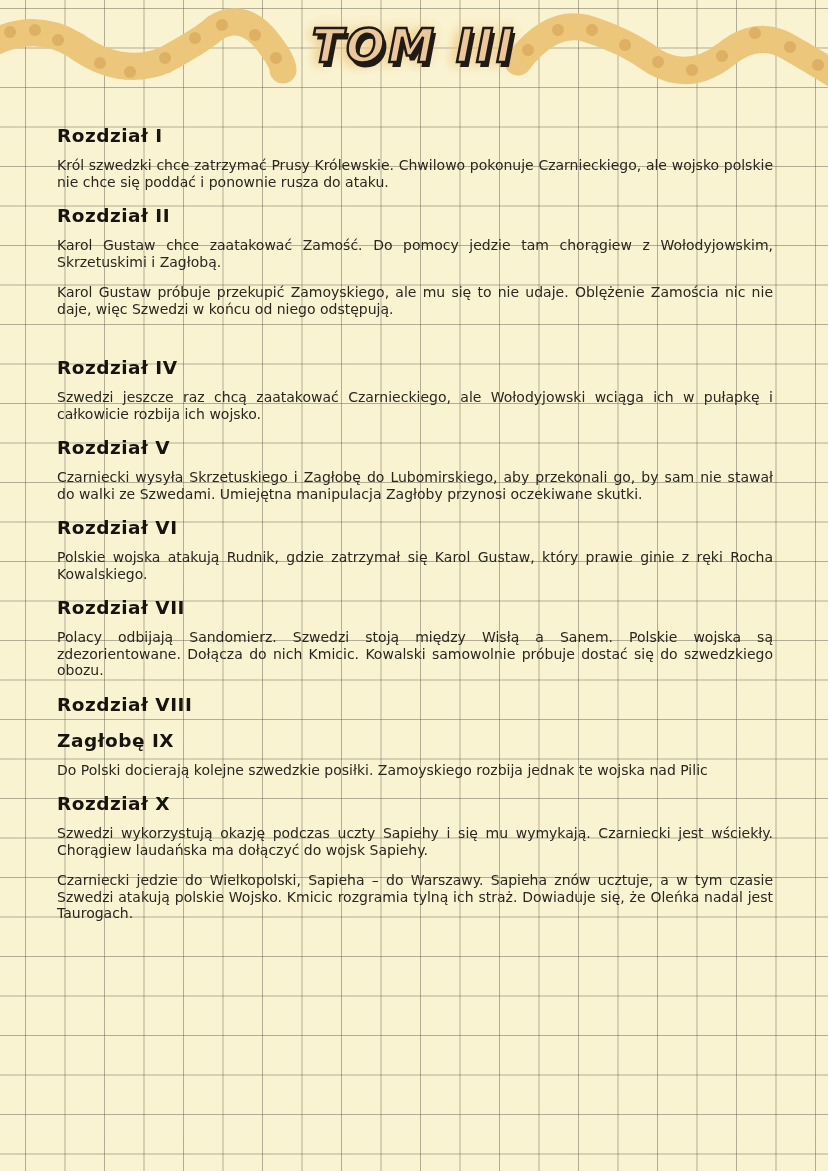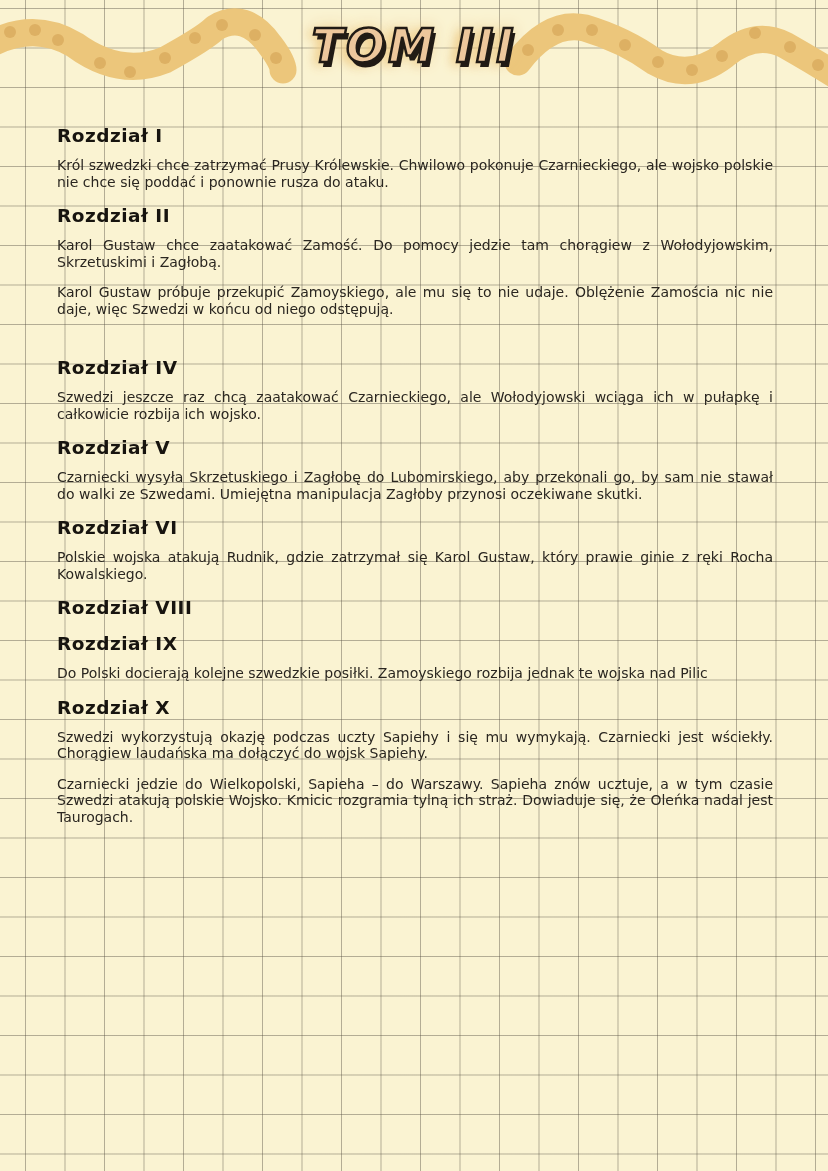--- a/index.html
+++ b/index.html
@@ -138,27 +138,31 @@
     <section>
       <h2 class="chapter-title">Rozdział V</h2>
       <p class="chapter-body">Czarniecki wysyła Skrzetuskiego i Zagłobę do Lubomirskiego, aby przekonali go, by sam nie stawał do walki ze Szwedami. Umiejętna manipulacja Zagłoby przynosi oczekiwane skutki.</p>
     </section>
 
     <section>
       <h2 class="chapter-title">Rozdział VI</h2>
       <p class="chapter-body">Polskie wojska atakują Rudnik, gdzie zatrzymał się Karol Gustaw, który prawie ginie z ręki Rocha Kowalskiego.</p>
     </section>
 
+    <section>
+      <h2 class="chapter-title">Rozdział VII</h2>
+      <p class="chapter-body">Polacy odbijają Sandomierz. Szwedzi stoją między Wisłą a Sanem. Polskie wojska są zdezorientowane. Dołącza do nich Kmicic. Kowalski samowolnie próbuje dostać się do szwedzkiego obozu.</p>
+    </section>
 
     <section>
       <h2 class="chapter-title">Rozdział VIII</h2>
     </section>
 
     <section>
-      <h2 class="chapter-title">Rozdział IX</h2>
+      <h2 class="chapter-title">Zagłobę IX</h2>
       <p class="chapter-body">Do Polski docierają kolejne szwedzkie posiłki. Zamoyskiego rozbija jednak te wojska nad Pilic</p>
     </section>
 
     <section>
       <h2 class="chapter-title">Rozdział X</h2>
       <p class="chapter-body">Szwedzi wykorzystują okazję podczas uczty Sapiehy i się mu wymykają. Czarniecki jest wściekły. Chorągiew laudańska ma dołączyć do wojsk Sapiehy.</p>
     </section>
 
     <section>
       <p class="chapter-body">Czarniecki jedzie do Wielkopolski, Sapieha – do Warszawy. Sapieha znów ucztuje, a w tym czasie Szwedzi atakują polskie Wojsko. Kmicic rozgramia tylną ich straż. Dowiaduje się, że Oleńka nadal jest Taurogach.</p>

